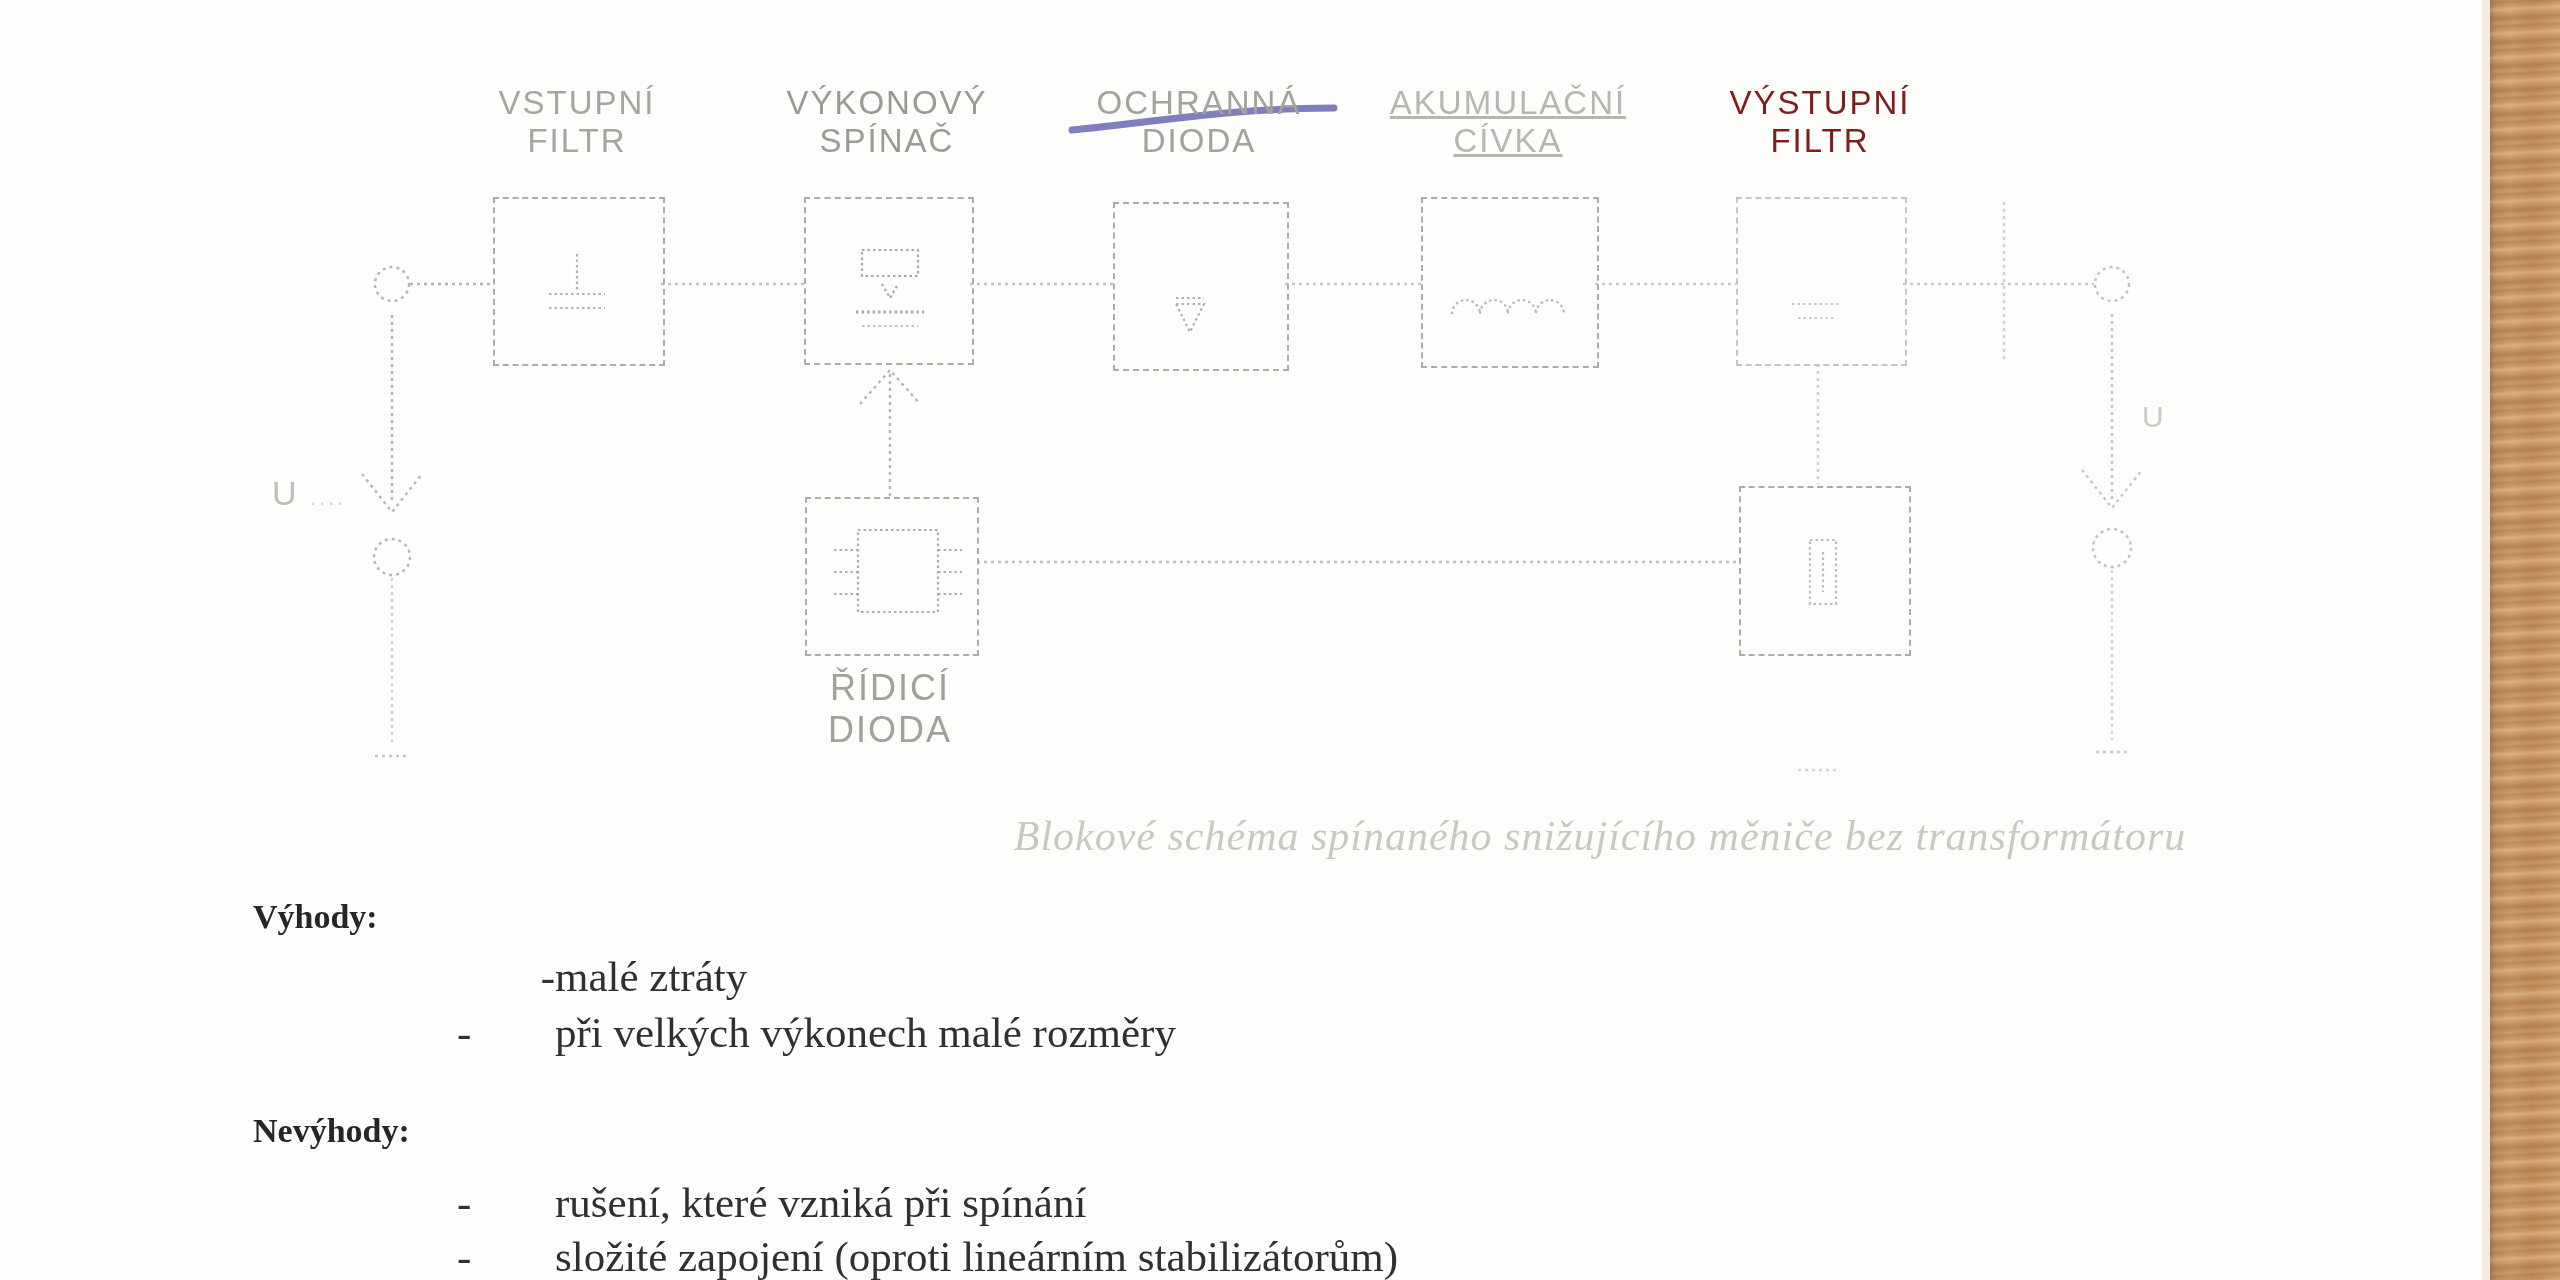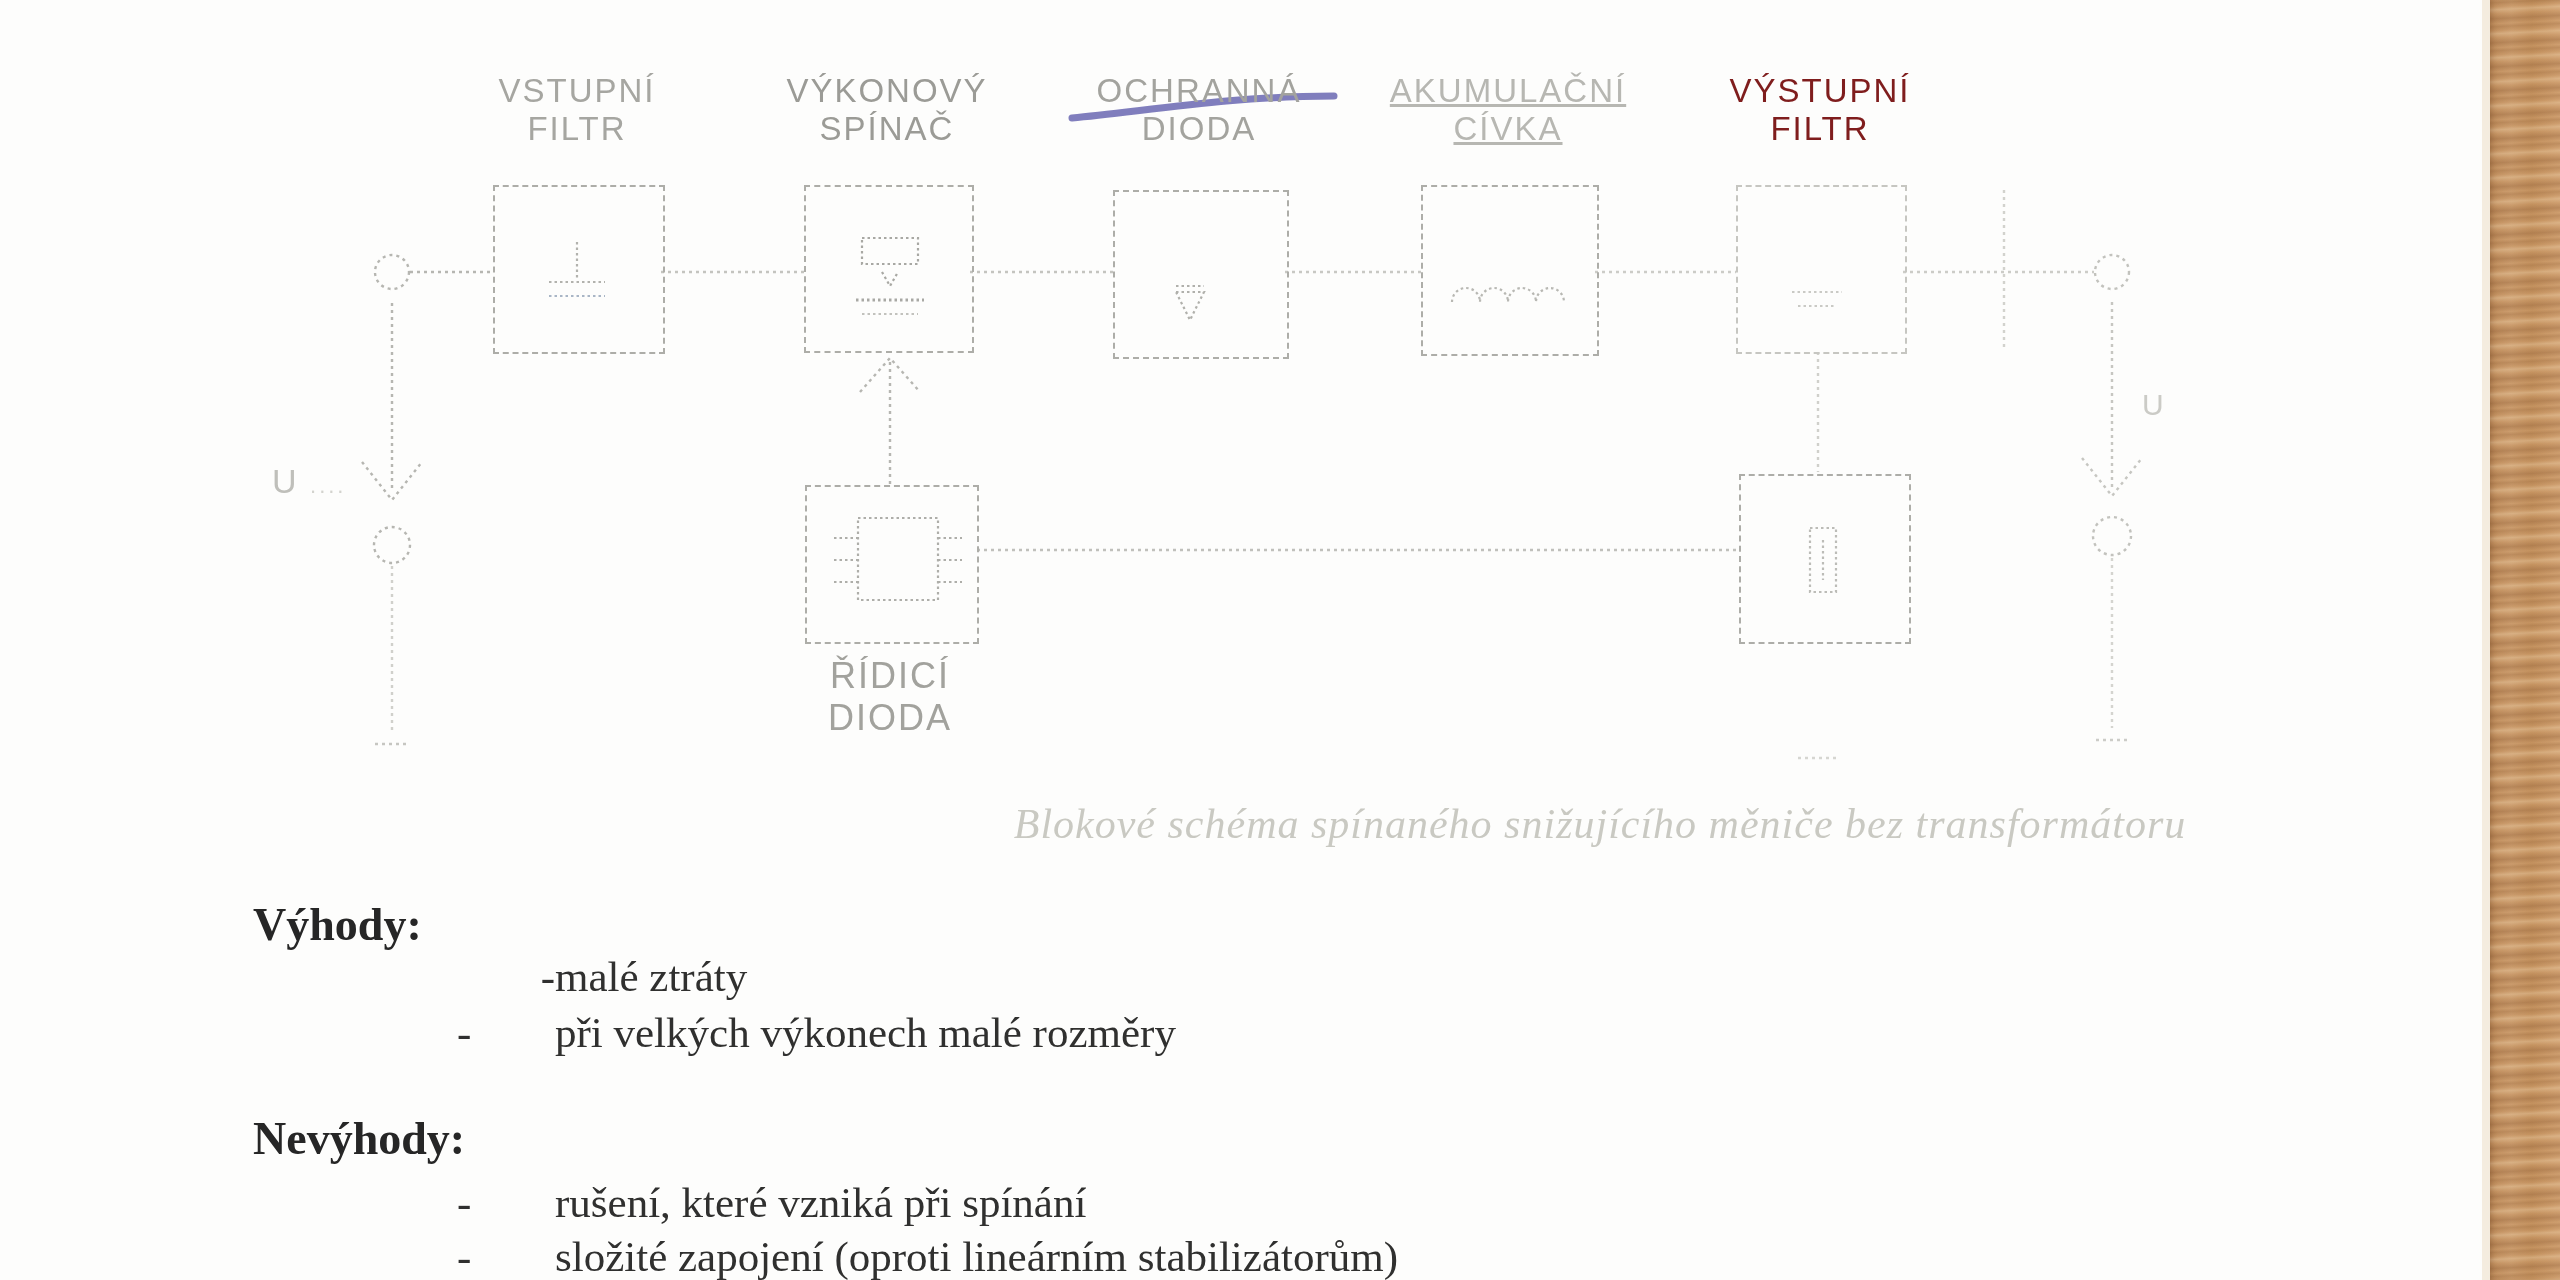--- a/index.html
+++ b/index.html
@@ -15,21 +15,21 @@
       repeating-linear-gradient(177deg,
         rgba(0,0,0,0) 0px, rgba(120,70,30,.18) 3px, rgba(0,0,0,0) 7px,
         rgba(255,235,200,.25) 10px, rgba(0,0,0,0) 14px,
         rgba(110,60,25,.22) 19px, rgba(0,0,0,0) 24px),
       linear-gradient(90deg,#c2905f 0%,#cb9c6d 30%,#c4925f 60%,#cf9f70 100%);
     box-shadow:inset 4px 0 6px -3px rgba(90,50,20,.35);
   }
   .wood-gap{position:absolute;top:0;right:70px;width:8px;height:1280px;background:#f4ecdf;}
 
   
-  .diagram{position:absolute;left:0;top:0;width:2560px;height:880px;}
+  .diagram{position:absolute;left:0;top:12px;width:2560px;height:880px;}
   .blk{
     position:absolute;border:2px dashed #adada8;background:transparent;
   }
   .blk.faint{border-color:#c6c6c1;}
   .blk-label{
     position:absolute;text-align:center;
     font-family:"Liberation Sans", sans-serif;
     font-size:33px;line-height:38px;letter-spacing:2px;
     color:#a6a6a1;white-space:nowrap;
   }
@@ -54,21 +54,21 @@
   .u-label .dots{font-size:22px;color:#d3d3ce;letter-spacing:3px;}
   .caption{
     position:absolute;left:930px;top:800px;width:1340px;text-align:center;
     font-style:italic;font-size:42px;color:#c9c9c2;letter-spacing:1px;
     white-space:nowrap;
   }
   svg.wires{position:absolute;left:0;top:0;pointer-events:none;}
 
   
   .heading{
-    position:absolute;left:253px;font-weight:bold;font-size:46px;color:#262626;
+    position:absolute;left:253px;font-weight:bold;font-size:34px;color:#262626;
   }
   .li{
     position:absolute;left:457px;font-size:43px;color:#30302f;white-space:nowrap;
   }
   .li .dash{display:inline-block;width:98px;color:#30302f;}
 </style>
 </head>
 <body>
 
 <div class="page">

